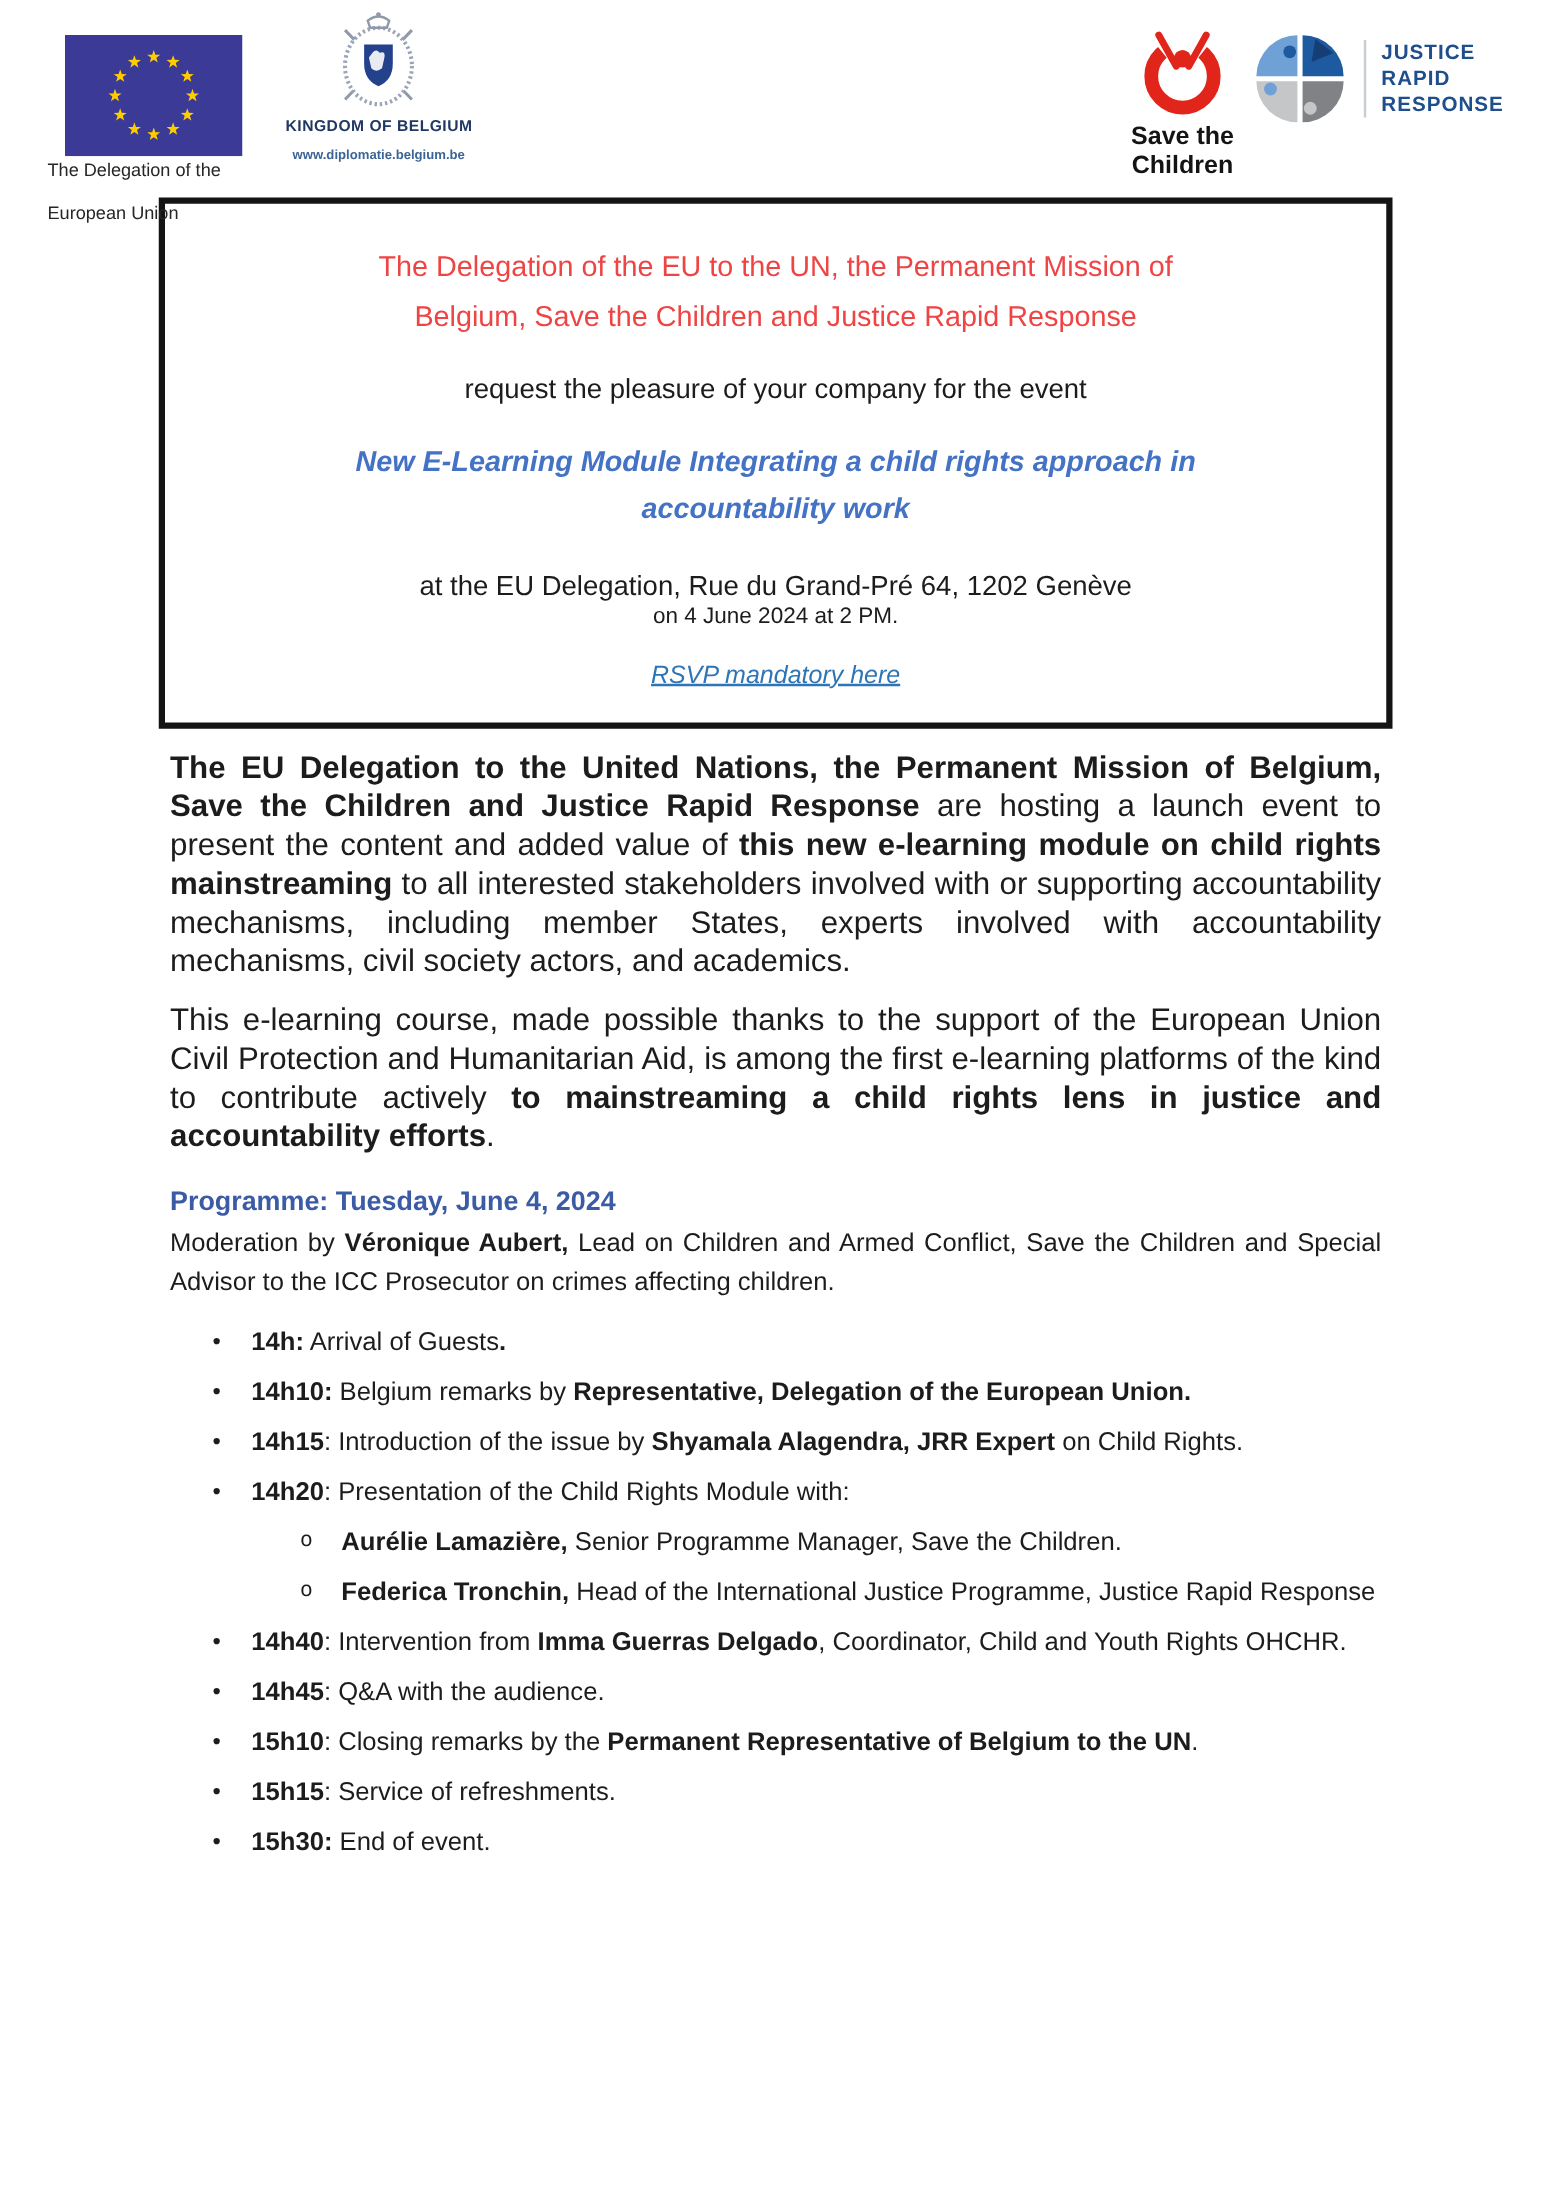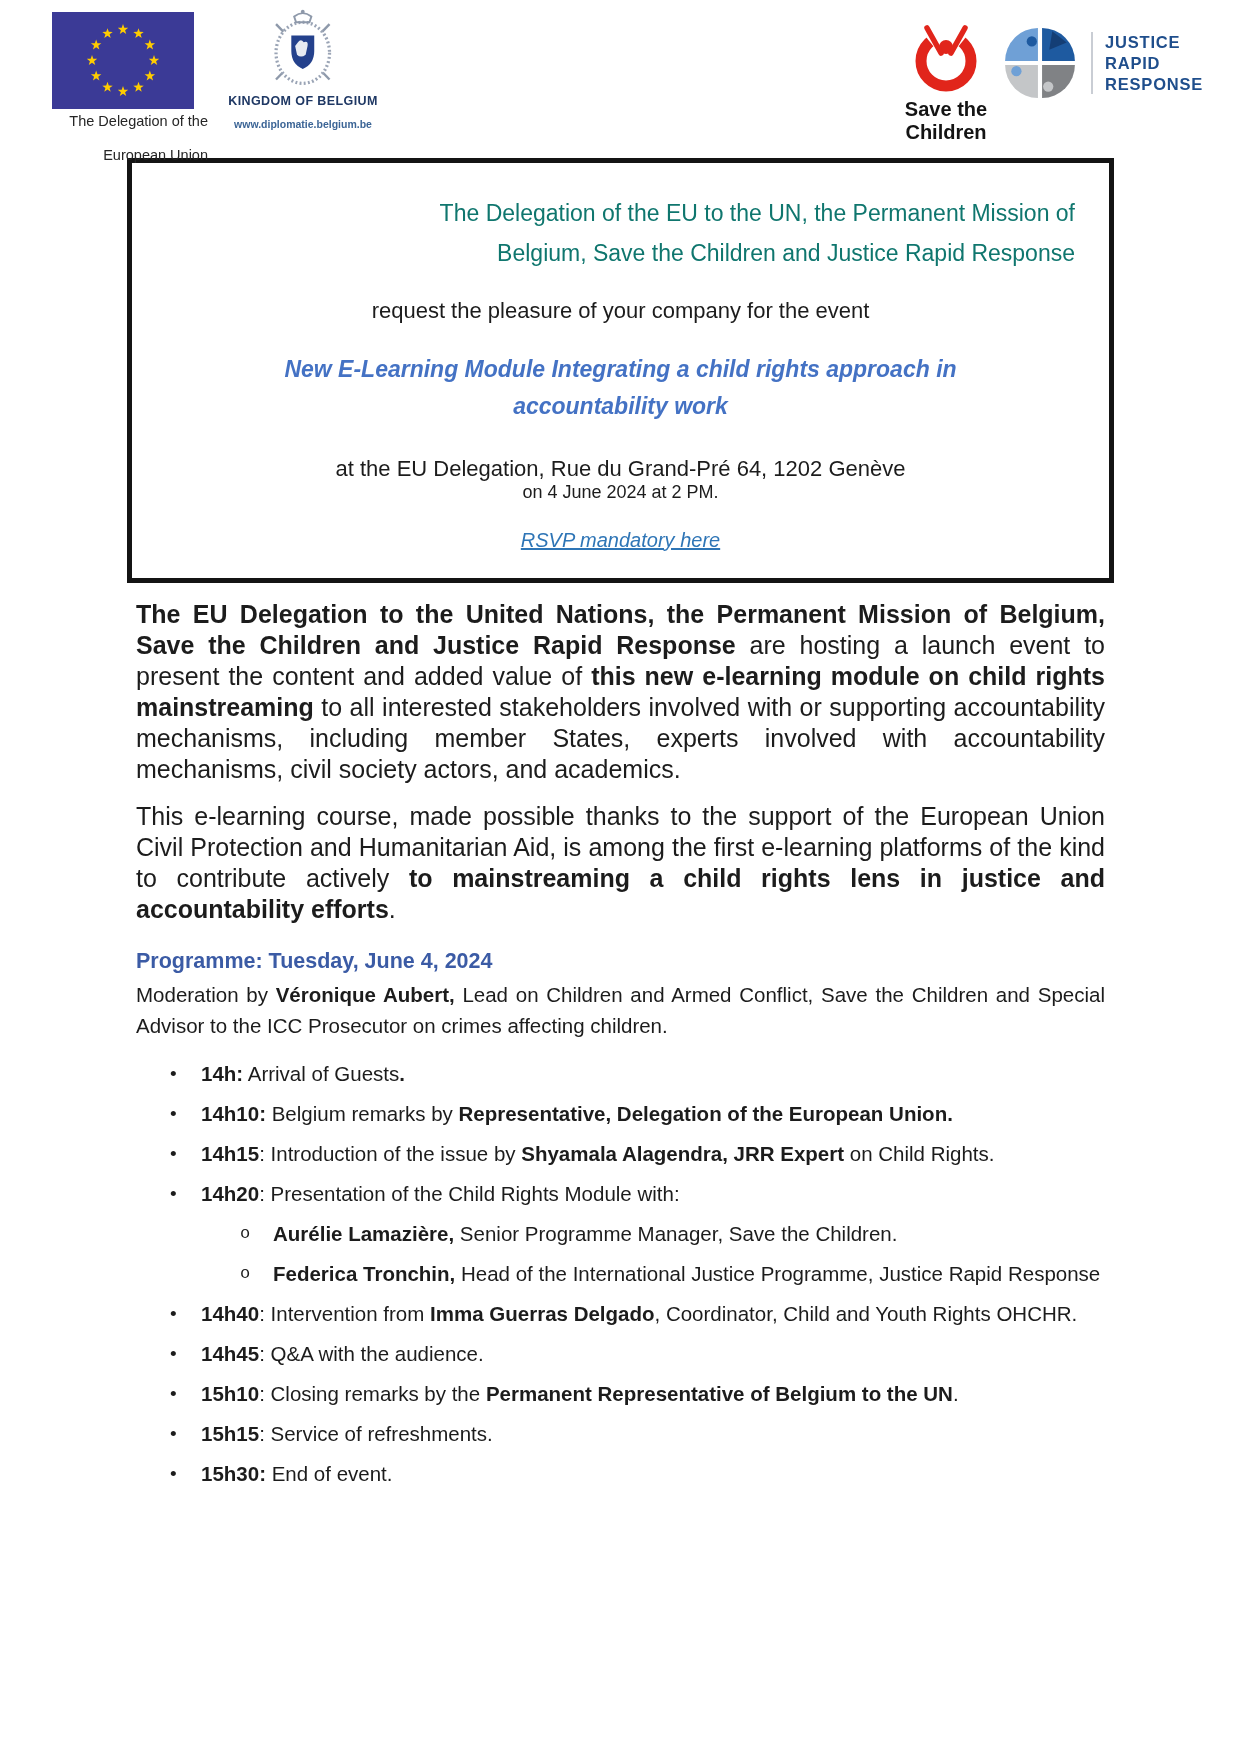--- a/index.html
+++ b/index.html
@@ -3,36 +3,36 @@
 <meta charset="utf-8">
 <style>
   html,body{margin:0;padding:0;background:#ffffff;}
   .page{
     width:1241px;height:1755px;margin:0 auto;position:relative;overflow:hidden;
     background:#ffffff;color:#1c1c1c;
     font-family:"Liberation Sans","DejaVu Sans",sans-serif;
   }
   
   .header{position:relative;height:150px;}
-  .logo-eu{position:absolute;left:38px;top:12px;width:170px;text-align:right;}
+  .logo-eu{position:absolute;left:38px;top:28px;width:170px;text-align:left;}
   .eu-flag{width:142px;height:97px;display:block;margin:0 auto;}
   .eu-caption{font-size:14.5px;line-height:18px;color:#262626;margin-top:3px;}
   .logo-be{position:absolute;left:228px;top:5px;width:150px;text-align:center;}
   .be-emblem{height:86px;display:block;margin:0 auto;}
-  .be-title{font-size:12.5px;font-weight:bold;color:#1F3864;letter-spacing:.4px;margin-top:3px;}
+  .be-title{font-size:12.5px;font-weight:bold;color:#1F3864;letter-spacing:.4px;margin-top:3px;text-align:right;}
   .be-url{font-size:10.5px;font-weight:bold;color:#3C6596;margin-top:10px;}
   .logo-stc{position:absolute;left:891px;top:20px;width:110px;text-align:center;}
   .stc-icon{display:block;margin:0 auto;}
   .stc-text{font-size:20px;font-weight:bold;line-height:23px;color:#141414;margin-top:4px;}
   .logo-jrr{position:absolute;left:1001px;top:24px;display:flex;align-items:center;gap:12px;}
   .jrr-sep{width:2px;height:62px;background:#C9CDD4;}
   .jrr-text div{font-size:16.5px;font-weight:800;color:#1F4E8C;line-height:21px;letter-spacing:.8px;}
   
   .invite-box{margin:8px 127px 0;border:5px solid #141414;text-align:center;padding:30px 34px 22px;}
-  .hosts{font-size:23px;line-height:40px;color:#0f766e;text-align:right;}
+  .hosts{font-size:23px;line-height:40px;color:#ef4444;}
   .request{font-size:22px;margin-top:25px;}
   .event-title{font-size:23px;font-weight:bold;font-style:italic;color:#4472C4;line-height:37px;margin-top:27px;}
   .loc{font-size:22px;margin-top:31px;}
   .dt{font-size:18px;}
   .rsvp{display:inline-block;font-size:20px;color:#2E75B6;text-decoration:underline;margin-top:26px;margin-bottom:4px;cursor:pointer;font-style:italic;}
   
   .content{padding:0 136px;}
   .body-para{font-size:25px;line-height:31px;text-align:justify;margin:16px 0 0;}
   .b{font-weight:bold;}
   .prog-head{font-size:21.5px;font-weight:bold;color:#3B5BA5;margin-top:24px;}

